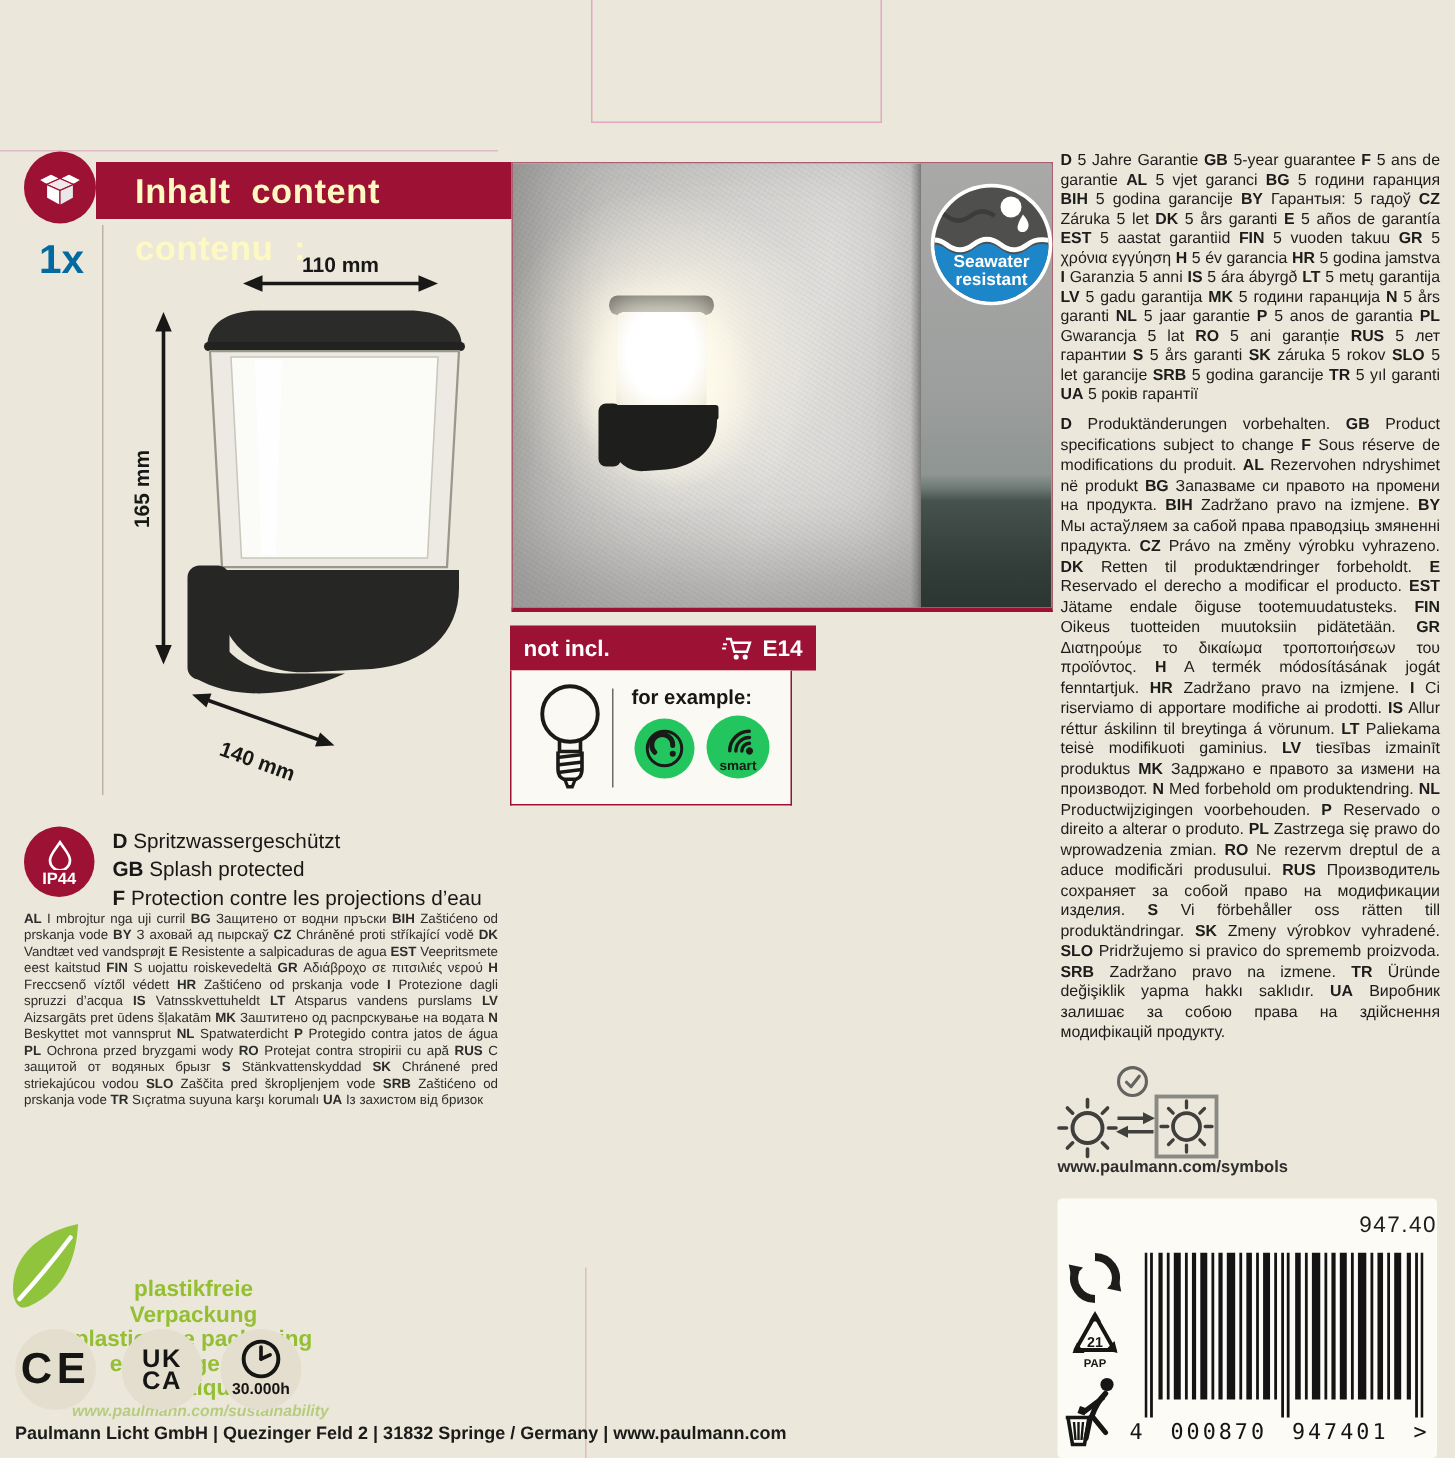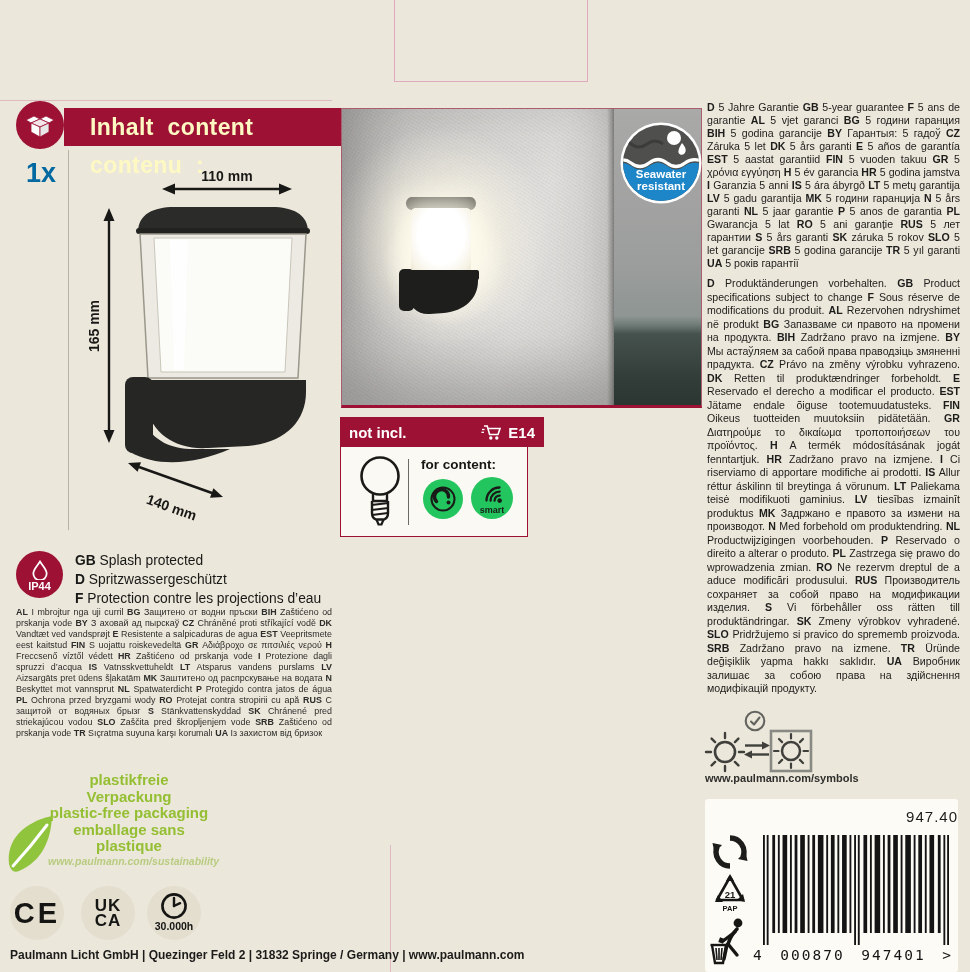--- a/index.html
+++ b/index.html
@@ -164,21 +164,21 @@
     <svg class="abs" style="left:14px;top:8px;" width="50" height="74" viewBox="0 0 50 74">
       <circle cx="25" cy="21" r="18.5" fill="none" stroke="#1a1a18" stroke-width="2.6"></circle>
       <path d="M18,38 L18,46 L32,46 L32,38" fill="none" stroke="#1a1a18" stroke-width="2.4"></path>
       <path d="M17,46 L17,58 Q17,63 21,64.5 L29,64.5 Q33,63 33,58 L33,46" fill="none" stroke="#1a1a18" stroke-width="2.4"></path>
       <line x1="16.5" y1="50" x2="33.5" y2="48" stroke="#1a1a18" stroke-width="2.2"></line>
       <line x1="16.5" y1="55" x2="33.5" y2="53" stroke="#1a1a18" stroke-width="2.2"></line>
       <line x1="17" y1="60" x2="33" y2="58" stroke="#1a1a18" stroke-width="2.2"></line>
       <path d="M21.5,64.5 L23.5,69.5 L26.5,69.5 L28.5,64.5" fill="none" stroke="#1a1a18" stroke-width="2.2"></path>
     </svg>
     <div class="abs" style="left:67px;top:12px;width:1px;height:66px;background:#6a6a66;"></div>
-    <div class="abs" style="left:80px;top:10px;font-weight:700;font-size:13.5px;color:#161614;">for content:</div>
+    <div class="abs" style="left:80px;top:10px;font-weight:700;font-size:13.5px;color:#161614;">for example:</div>
     <div class="abs round-chip" style="left:82px;top:32px;width:40px;height:40px;">
       <svg width="28" height="28" viewBox="0 0 28 28">
         <circle cx="14" cy="14" r="11.5" fill="none" stroke="#1a1a18" stroke-width="2"></circle>
         <path d="M7.5,16.5 A7,7 0 1 1 19.5,12" fill="none" stroke="#1a1a18" stroke-width="3.4" stroke-linecap="round"></path>
         <circle cx="19.5" cy="17.5" r="2" fill="#1a1a18"></circle>
       </svg>
     </div>
     <div class="abs round-chip" style="left:130px;top:30px;width:42px;height:42px;">
       <svg width="38" height="38" viewBox="0 0 38 38">
         <g transform="translate(21,16) rotate(-45)">
@@ -192,22 +192,22 @@
     </div>
   </div>
 
   <div class="abs badge-circle" style="left:16px;top:551px;width:47px;height:47px;flex-direction:column;">
     <svg width="16" height="20" viewBox="0 0 18 22" style="margin-top:2px;">
       <path d="M9,1.5 C12.5,7 16.5,10.5 16.5,15 A7.5,7.5 0 1 1 1.5,15 C1.5,10.5 5.5,7 9,1.5 Z" fill="none" stroke="#ffffff" stroke-width="2"></path>
     </svg>
     <div style="color:#fff;font-weight:700;font-size:11px;line-height:12px;">IP44</div>
   </div>
   <div class="abs" style="left:75px;top:551px;width:262px;">
+    <div class="ip-line"><b>D</b> Spritzwassergeschützt</div>
     <div class="ip-line"><b>GB</b> Splash protected</div>
-    <div class="ip-line"><b>D</b> Spritzwassergeschützt</div>
     <div class="ip-line"><b>F</b> Protection contre les projections d’eau</div>
   </div>
   <div class="abs lang-small" style="left:16px;top:607px;width:316px;"><b>AL</b> I mbrojtur nga uji curril <b>BG</b> Защитено от водни пръски <b>BIH</b> Zaštićeno od prskanja vode <b>BY</b> З аховай ад пырскаў <b>CZ</b> Chráněné proti stříkající vodě <b>DK</b> Vandtæt ved vandsprøjt <b>E</b> Resistente a salpicaduras de agua <b>EST</b> Veepritsmete eest kaitstud <b>FIN</b> S uojattu roiskevedeltä <b>GR</b> Αδιάβροχο σε πιτσιλιές νερού <b>H</b> Freccsenő víztől védett <b>HR</b> Zaštićeno od prskanja vode <b>I</b> Protezione dagli spruzzi d’acqua <b>IS</b> Vatnsskvettuheldt <b>LT</b> Atsparus vandens purslams <b>LV</b> Aizsargāts pret ūdens šļakatām <b>MK</b> Заштитено од распрскување на водата <b>N</b> Beskyttet mot vannsprut <b>NL</b> Spatwaterdicht <b>P</b> Protegido contra jatos de água <b>PL</b> Ochrona przed bryzgami wody <b>RO</b> Protejat contra stropirii cu apă <b>RUS</b> С защитой от водяных брызг <b>S</b> Stänkvattenskyddad <b>SK</b> Chránené pred striekajúcou vodou <b>SLO</b> Zaščita pred škropljenjem vode <b>SRB</b> Zaštićeno od prskanja vode <b>TR</b> Sıçratma suyuna karşı korumalı <b>UA</b> Із захистом від бризок</div>
 
   <div class="abs rcol g1" style="left:707px;top:101px;width:253px;"><b>D</b> 5 Jahre Garantie <b>GB</b> 5-year guarantee <b>F</b> 5 ans de garantie <b>AL</b> 5 vjet garanci <b>BG</b> 5 години гаранция <b>BIH</b> 5 godina garancije <b>BY</b> Гарантыя: 5 гадоў <b>CZ</b> Záruka 5 let <b>DK</b> 5 års garanti <b>E</b> 5 años de garantía <b>EST</b> 5 aastat garantiid <b>FIN</b> 5 vuoden takuu <b>GR</b> 5 χρόνια εγγύηση <b>H</b> 5 év garancia <b>HR</b> 5 godina jamstva <b>I</b> Garanzia 5 anni <b>IS</b> 5 ára ábyrgð <b>LT</b> 5 metų garantija <b>LV</b> 5 gadu garantija <b>MK</b> 5 години гаранција <b>N</b> 5 års garanti <b>NL</b> 5 jaar garantie <b>P</b> 5 anos de garantia <b>PL</b> Gwarancja 5 lat <b>RO</b> 5 ani garanție <b>RUS</b> 5 лет гарантии <b>S</b> 5 års garanti <b>SK</b> záruka 5 rokov <b>SLO</b> 5 let garancije <b>SRB</b> 5 godina garancije <b>TR</b> 5 yıl garanti <b>UA</b> 5 років гарантії</div>
   <div class="abs rcol g2" style="left:707px;top:277px;width:253px;"><b>D</b> Produktänderungen vorbehalten. <b>GB</b> Product specifications subject to change <b>F</b> Sous réserve de modifications du produit. <b>AL</b> Rezervohen ndryshimet në produkt <b>BG</b> Запазваме си правото на промени на продукта. <b>BIH</b> Zadržano pravo na izmjene. <b>BY</b> Мы астаўляем за сабой права праводзіць змяненні прадукта. <b>CZ</b> Právo na změny výrobku vyhrazeno. <b>DK</b> Retten til produktændringer forbeholdt. <b>E</b> Reservado el derecho a modificar el producto. <b>EST</b> Jätame endale õiguse tootemuudatusteks. <b>FIN</b> Oikeus tuotteiden muutoksiin pidätetään. <b>GR</b> Διατηρούμε το δικαίωμα τροποποιήσεων του προϊόντος. <b>H</b> A termék módosításának jogát fenntartjuk. <b>HR</b> Zadržano pravo na izmjene. <b>I</b> Ci riserviamo di apportare modifiche ai prodotti. <b>IS</b> Allur réttur áskilinn til breytinga á vörunum. <b>LT</b> Paliekama teisė modifikuoti gaminius. <b>LV</b> tiesības izmainīt produktus <b>MK</b> Задржано е правото за измени на производот. <b>N</b> Med forbehold om produktendring. <b>NL</b> Productwijzigingen voorbehouden. <b>P</b> Reservado o direito a alterar o produto. <b>PL</b> Zastrzega się prawo do wprowadzenia zmian. <b>RO</b> Ne rezervm dreptul de a aduce modificări produsului. <b>RUS</b> Производитель сохраняет за собой право на модификации изделия. <b>S</b> Vi förbehåller oss rätten till produktändringar. <b>SK</b> Zmeny výrobkov vyhradené. <b>SLO</b> Pridržujemo si pravico do sprememb proizvoda. <b>SRB</b> Zadržano pravo na izmene. <b>TR</b> Üründe değişiklik yapma hakkı saklıdır. <b>UA</b> Виробник залишає за собою права на здійснення модифікацій продукту.</div>
 
   <svg class="abs" style="left:744px;top:710px;" width="22" height="22" viewBox="0 0 22 22">
     <circle cx="11" cy="11" r="9.3" fill="none" stroke="#63635f" stroke-width="2.1"></circle>
     <path d="M7,11.5 L10,14.5 L15.5,7.5" fill="none" stroke="#63635f" stroke-width="2.1" stroke-linecap="round" stroke-linejoin="round"></path>
@@ -318,21 +318,21 @@
       <span>000870</span>
       <span>947401</span>
       <span>&gt;</span>
     </div>
   </div>
 
   <svg class="abs" style="left:4px;top:812px;" width="52" height="64" viewBox="0 0 52 64">
     <path d="M48,4 C20,10 2,28 5,52 C7,59 10,61 15,59 C38,49 47,28 48,4 Z" fill="#8fc43c"></path>
     <path d="M9,54 C20,42 31,29 43,13" fill="none" stroke="#ffffff" stroke-width="3" stroke-linecap="round"></path>
   </svg>
-  <div class="abs" style="left:48px;top:772px;width:162px;">
+  <div class="abs" style="left:48px;top:852px;width:162px;">
     <div class="green-line">plastikfreie Verpackung</div>
     <div class="green-line">plastic-free packaging</div>
     <div class="green-line">emballage sans plastique</div>
     <div class="green-url">www.paulmann.com/sustainability</div>
   </div>
 
   <div class="abs mark-chip" style="left:10px;top:886px;width:54px;height:54px;">
     <span class="ce-text">CE</span>
   </div>
   <div class="abs mark-chip" style="left:81px;top:886px;width:54px;height:54px;">

